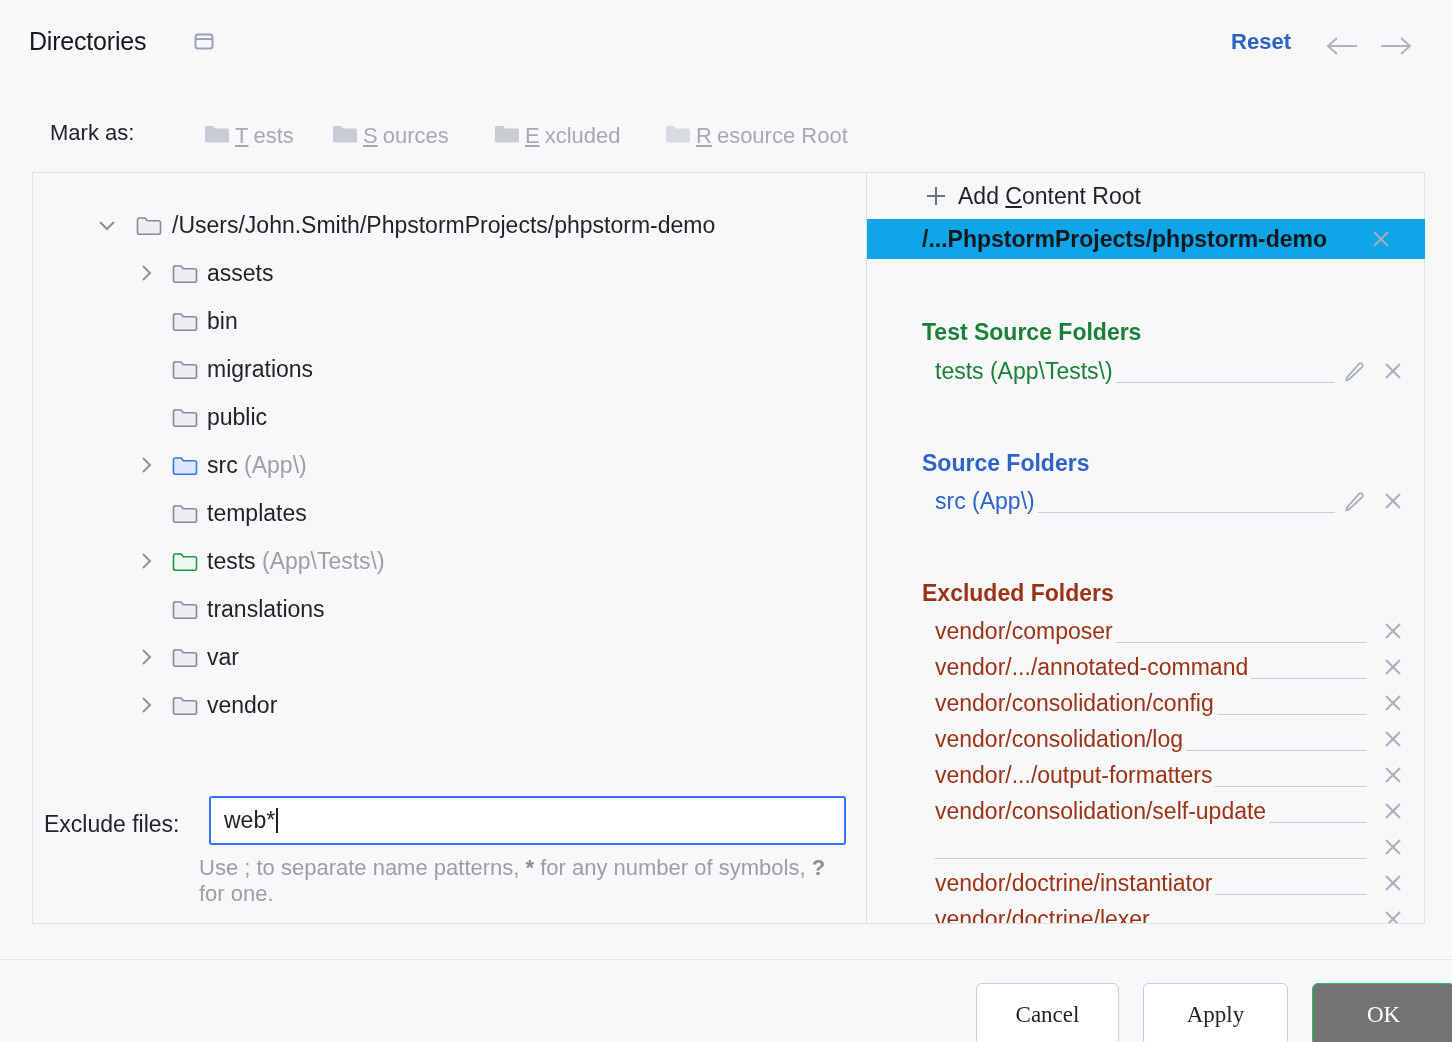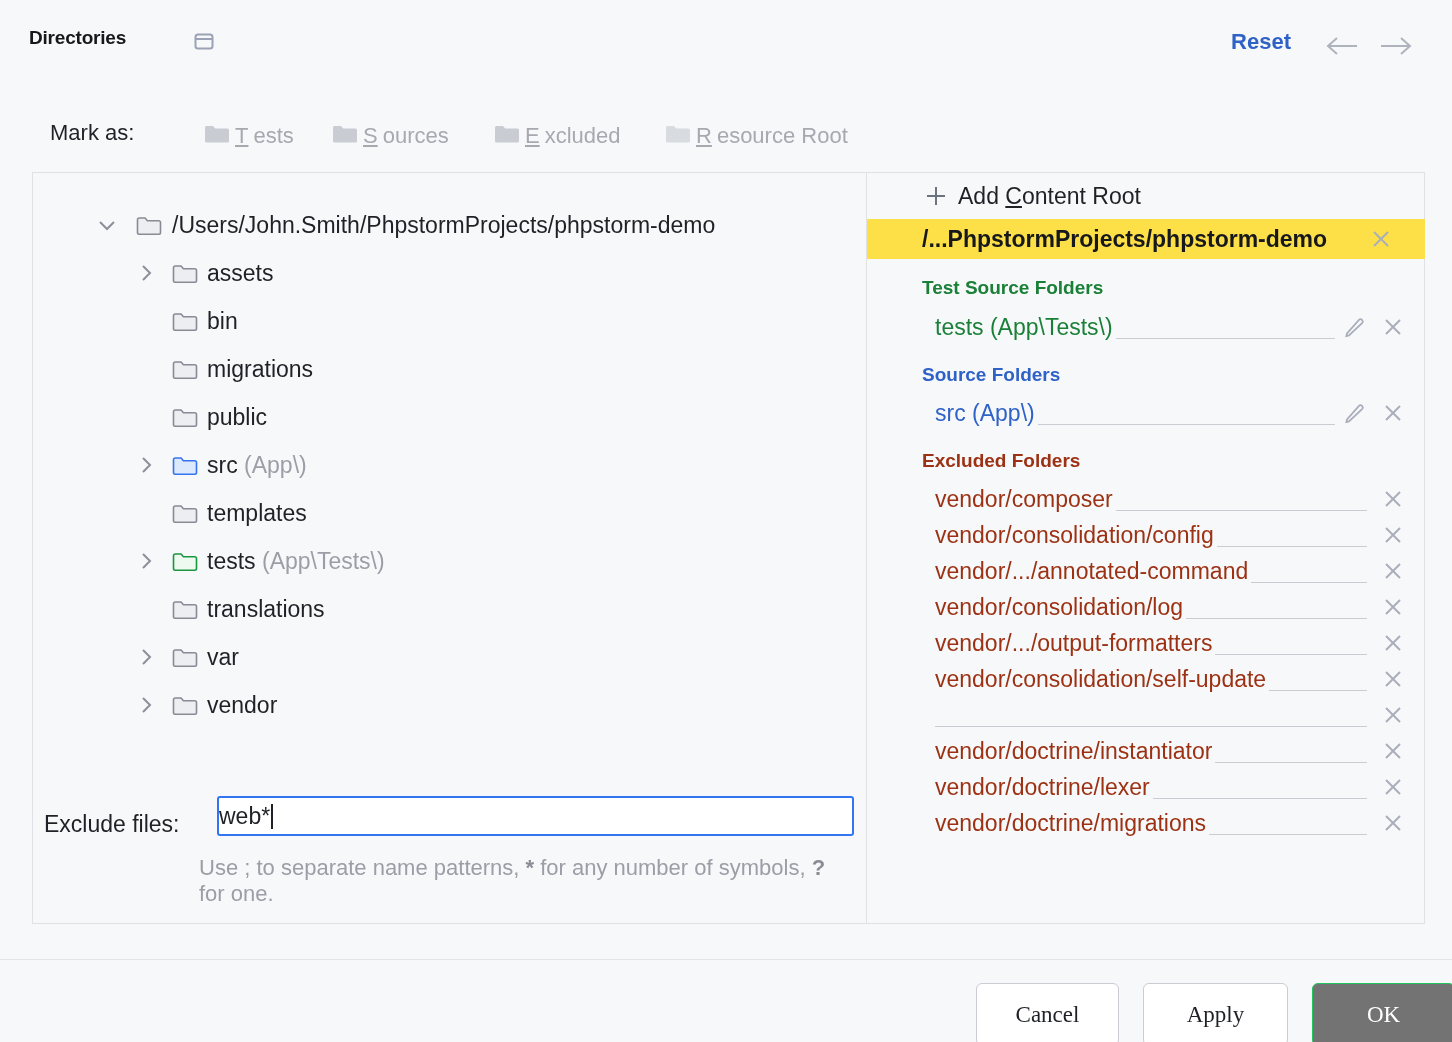--- a/index.html
+++ b/index.html
@@ -10,21 +10,21 @@
     color: #1f2126;
     overflow: hidden;
   }
 
   
   .header {
     position: absolute; left: 0; top: 0; width: 1452px; height: 90px;
   }
   .title {
     position: absolute; left: 29px; top: 27px;
-    font-size: 19px; font-weight: bold; letter-spacing: -0.2px;
+    font-size: 25px; font-weight: normal; letter-spacing: -0.2px;
     color: #16181c;
   }
   .panel-icon {
     position: absolute; left: 194px; top: 33px;
     width: 20px; height: 17px;
   }
   .reset-link {
     position: absolute; right: 161px; top: 29px;
     font-size: 22px; font-weight: bold; color: #2f62c7;
     cursor: pointer;
@@ -97,26 +97,27 @@
 
   
   .exclude-wrap {
     position: absolute; left: 0; top: 610px; width: 833px;
   }
   .exclude-label {
     position: absolute; left: 11px; top: 28px;
     font-size: 23px; color: #1f2126;
   }
   .exclude-input {
-    position: absolute; left: 184px; top: 13px;
-    width: 637px; height: 40px;
+    position: absolute; left: 176px; top: 13px;
+    width: 637px; height: 49px;
     background: #ffffff;
     border: 2px solid #3574f0;
     border-radius: 3px;
     display: flex; align-items: center;
+    padding-left: 13px;
     font-family: "Liberation Sans", sans-serif;
     font-size: 23px; color: #1f2126;
     outline: none;
   }
   .caret {
     display: inline-block; width: 2px; height: 25px;
     background: #1f2126; margin-left: 1px;
   }
   .exclude-hint {
     position: absolute; left: 166px; top: 72px; width: 640px;
@@ -136,31 +137,31 @@
     font-size: 23px; color: #1f2126; cursor: pointer;
   }
   .add-root .plus {
     position: absolute; left: 57px; top: 11px;
     width: 24px; height: 24px;
   }
   .add-root .txt { margin-left: 36px; }
   .add-root .mn { text-decoration: underline; }
 
   .root-row {
-    position: relative; height: 40px; background: #fde047;
+    position: relative; height: 40px; background: #0ea5e9;
     display: flex; align-items: center;
     padding-left: 55px;
     font-size: 23px; font-weight: bold; color: #16181c;
     cursor: default;
   }
   .root-row .x-ico { position: absolute; right: 32px; top: 8px; }
 
   .group-head {
     height: 50px; display: flex; align-items: center;
-    padding-left: 55px; font-size: 19px; font-weight: bold;
+    padding-left: 55px; font-size: 23px; font-weight: bold; margin-top: 44px;
   }
   .gh-test { color: #1a7f37; padding-top: 8px; }
   .gh-src  { color: #2f62c7; padding-top: 10px; }
   .gh-exc  { color: #9c3113; padding-top: 10px; }
 
   .entry-row {
     position: relative; height: 36px;
     display: flex; align-items: center;
     padding-left: 68px; font-size: 23px;
     cursor: default;
@@ -417,29 +418,29 @@
       <div class="group-head gh-exc">Excluded Folders</div>
       <div class="entry-row e-exc no-pencil">
         <span class="name">vendor/composer</span>
         <span class="rule"></span>
         <span class="x-ico"><svg width="24" height="24" viewBox="0 0 24 24">
             <line x1="5" y1="5" x2="19" y2="19" stroke="#a9aeba" stroke-width="2"></line>
             <line x1="19" y1="5" x2="5" y2="19" stroke="#a9aeba" stroke-width="2"></line>
           </svg></span>
       </div>
       <div class="entry-row e-exc no-pencil">
+        <span class="name">vendor/.../annotated-command</span>
+        <span class="rule"></span>
+        <span class="x-ico"><svg width="24" height="24" viewBox="0 0 24 24">
+            <line x1="5" y1="5" x2="19" y2="19" stroke="#a9aeba" stroke-width="2"></line>
+            <line x1="19" y1="5" x2="5" y2="19" stroke="#a9aeba" stroke-width="2"></line>
+          </svg></span>
+      </div>
+      <div class="entry-row e-exc no-pencil">
         <span class="name">vendor/consolidation/config</span>
-        <span class="rule"></span>
-        <span class="x-ico"><svg width="24" height="24" viewBox="0 0 24 24">
-            <line x1="5" y1="5" x2="19" y2="19" stroke="#a9aeba" stroke-width="2"></line>
-            <line x1="19" y1="5" x2="5" y2="19" stroke="#a9aeba" stroke-width="2"></line>
-          </svg></span>
-      </div>
-      <div class="entry-row e-exc no-pencil">
-        <span class="name">vendor/.../annotated-command</span>
         <span class="rule"></span>
         <span class="x-ico"><svg width="24" height="24" viewBox="0 0 24 24">
             <line x1="5" y1="5" x2="19" y2="19" stroke="#a9aeba" stroke-width="2"></line>
             <line x1="19" y1="5" x2="5" y2="19" stroke="#a9aeba" stroke-width="2"></line>
           </svg></span>
       </div>
       <div class="entry-row e-exc no-pencil">
         <span class="name">vendor/consolidation/log</span>
         <span class="rule"></span>
         <span class="x-ico"><svg width="24" height="24" viewBox="0 0 24 24">

